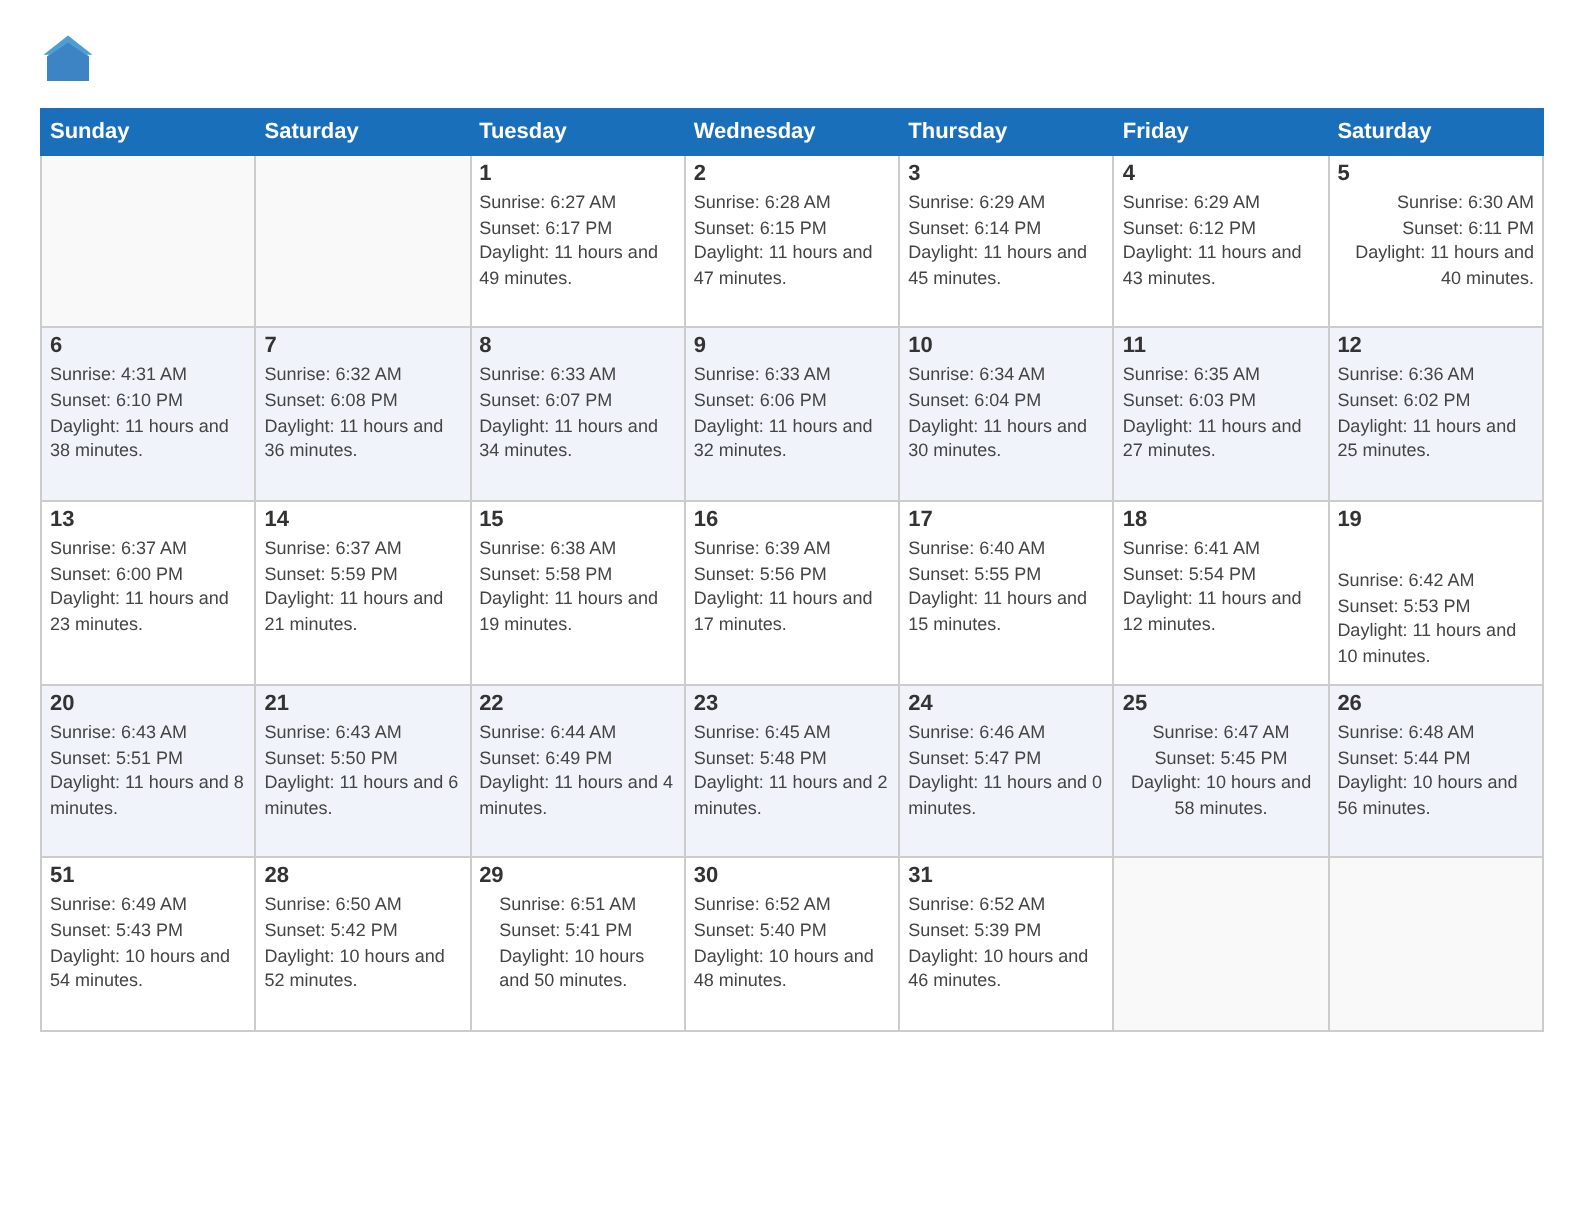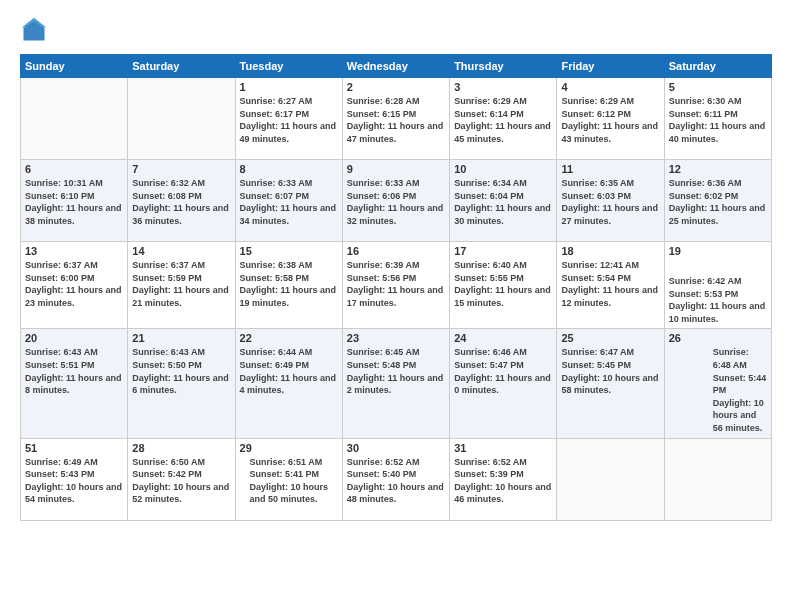--- a/index.html
+++ b/index.html
@@ -91,21 +91,20 @@
     .day-number {
       font-size: 11px;
       font-weight: bold;
       color: #333;
       margin-bottom: 2px;
     }
     .day-info {
       font-size: 9px;
       color: #444;
       line-height: 1.4;
-      font-weight: bold;
     }
     .row-alt td {
       background: #f0f4fa;
     }
   </style>
 </head>
 <body>
 
 <div class="page">
   <div class="header">
@@ -160,29 +159,29 @@
 Daylight: 11 hours and 45 minutes.</div>
           </td>
           <td>
             <div class="day-number">4</div>
             <div class="day-info" style="white-space: pre-line;">Sunrise: 6:29 AM
 Sunset: 6:12 PM
 Daylight: 11 hours and 43 minutes.</div>
           </td>
           <td>
             <div class="day-number">5</div>
-            <div class="day-info" style="white-space: pre-line;">Sunrise: 6:30 AM
+            <div class="day-info" style="white-space: pre-line; text-align: right;">Sunrise: 6:30 AM
 Sunset: 6:11 PM
 Daylight: 11 hours and 40 minutes.</div>
           </td>
         </tr>
         <tr class="row-alt">
           <td>
             <div class="day-number">6</div>
-            <div class="day-info" style="white-space: pre-line;">Sunrise: 10:31 AM
+            <div class="day-info" style="white-space: pre-line;">Sunrise: 4:31 AM
 Sunset: 6:10 PM
 Daylight: 11 hours and 38 minutes.</div>
           </td>
           <td>
             <div class="day-number">7</div>
             <div class="day-info" style="white-space: pre-line;">Sunrise: 6:32 AM
 Sunset: 6:08 PM
 Daylight: 11 hours and 36 minutes.</div>
           </td>
           <td>
@@ -242,21 +241,21 @@
 Daylight: 11 hours and 17 minutes.</div>
           </td>
           <td>
             <div class="day-number">17</div>
             <div class="day-info" style="white-space: pre-line;">Sunrise: 6:40 AM
 Sunset: 5:55 PM
 Daylight: 11 hours and 15 minutes.</div>
           </td>
           <td>
             <div class="day-number">18</div>
-            <div class="day-info" style="white-space: pre-line;">Sunrise: 12:41 AM
+            <div class="day-info" style="white-space: pre-line;">Sunrise: 6:41 AM
 Sunset: 5:54 PM
 Daylight: 11 hours and 12 minutes.</div>
           </td>
           <td>
             <div class="day-number">19</div>
             <div class="day-info" style="white-space: pre-line; margin-top: 18px;">Sunrise: 6:42 AM
 Sunset: 5:53 PM
 Daylight: 11 hours and 10 minutes.</div>
           </td>
         </tr>
@@ -286,27 +285,27 @@
 Daylight: 11 hours and 2 minutes.</div>
           </td>
           <td>
             <div class="day-number">24</div>
             <div class="day-info" style="white-space: pre-line;">Sunrise: 6:46 AM
 Sunset: 5:47 PM
 Daylight: 11 hours and 0 minutes.</div>
           </td>
           <td>
             <div class="day-number">25</div>
-            <div class="day-info" style="white-space: pre-line;">Sunrise: 6:47 AM
+            <div class="day-info" style="white-space: pre-line; text-align: center;">Sunrise: 6:47 AM
 Sunset: 5:45 PM
 Daylight: 10 hours and 58 minutes.</div>
           </td>
           <td>
             <div class="day-number">26</div>
-            <div class="day-info" style="white-space: pre-line; margin-left: 44px;">Sunrise: 6:48 AM
+            <div class="day-info" style="white-space: pre-line;">Sunrise: 6:48 AM
 Sunset: 5:44 PM
 Daylight: 10 hours and 56 minutes.</div>
           </td>
         </tr>
         <tr>
           <td>
             <div class="day-number">51</div>
             <div class="day-info" style="white-space: pre-line;">Sunrise: 6:49 AM
 Sunset: 5:43 PM
 Daylight: 10 hours and 54 minutes.</div>

